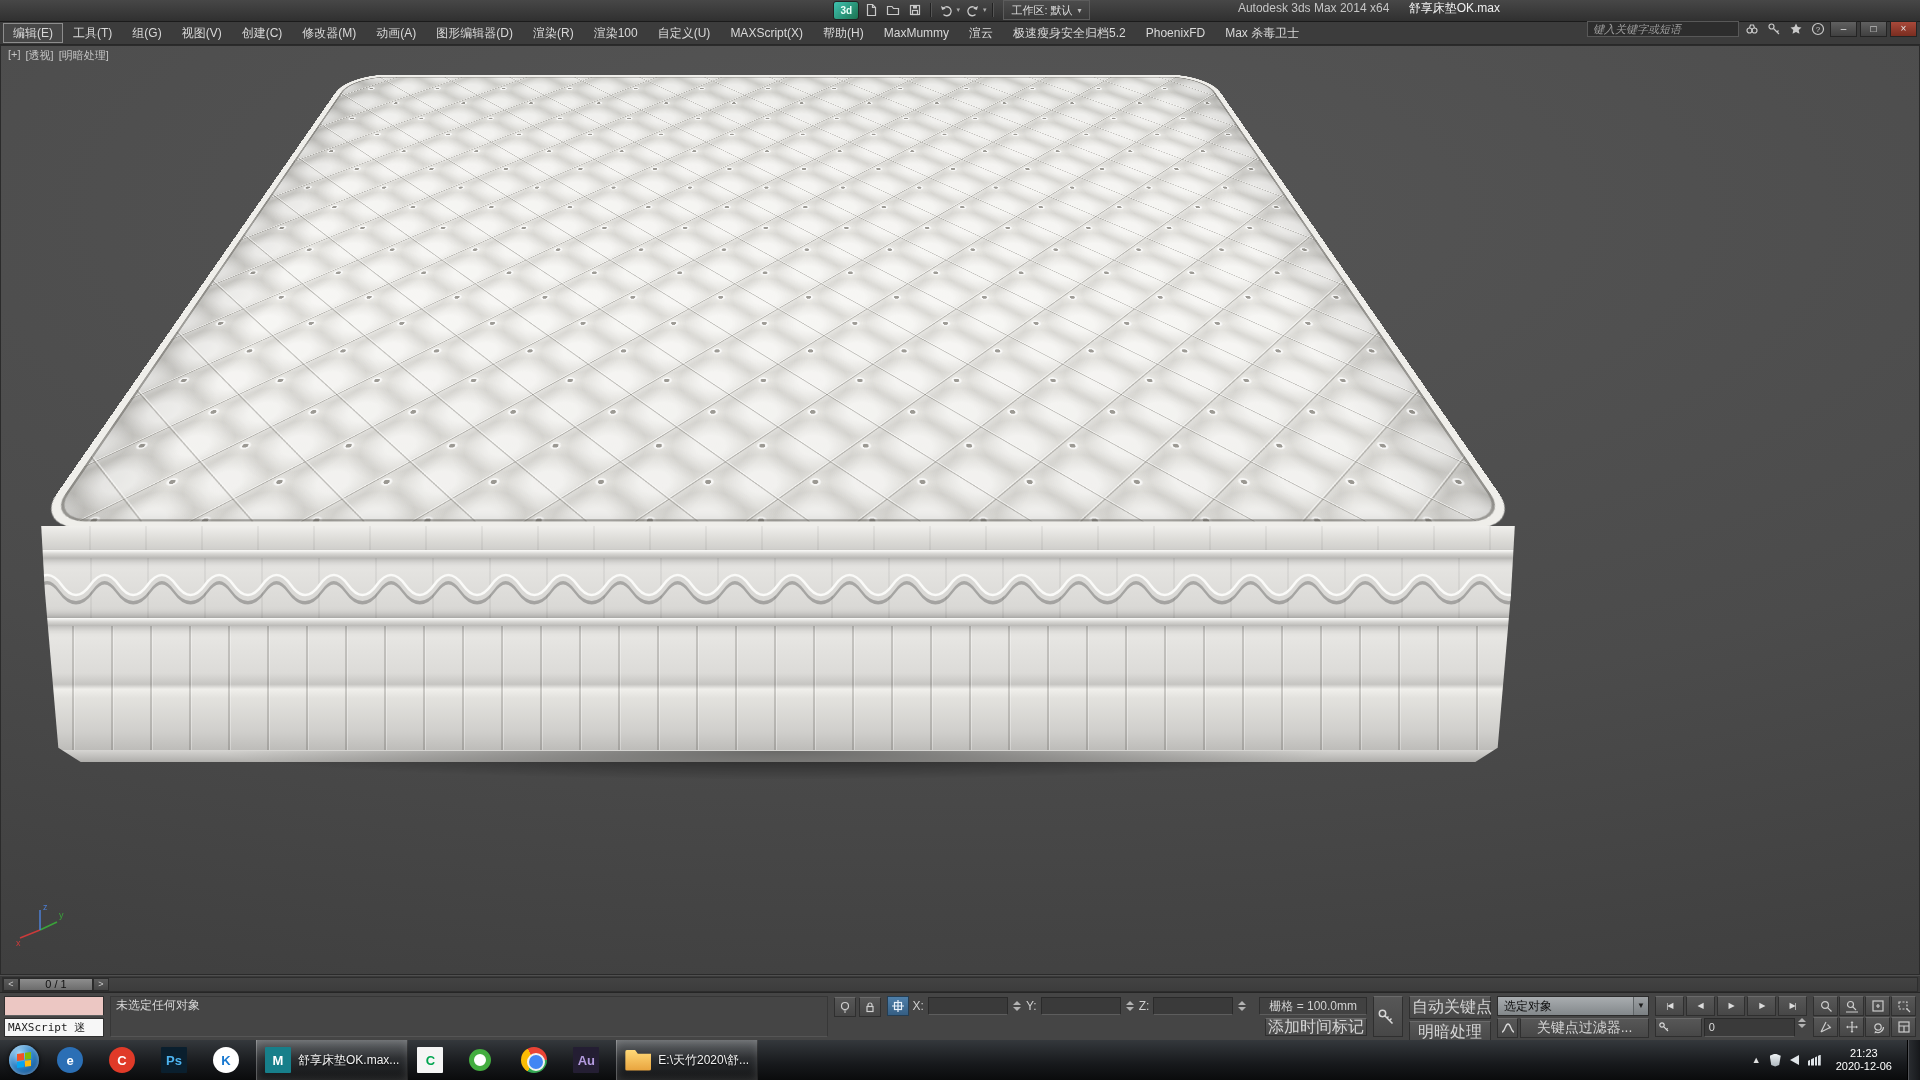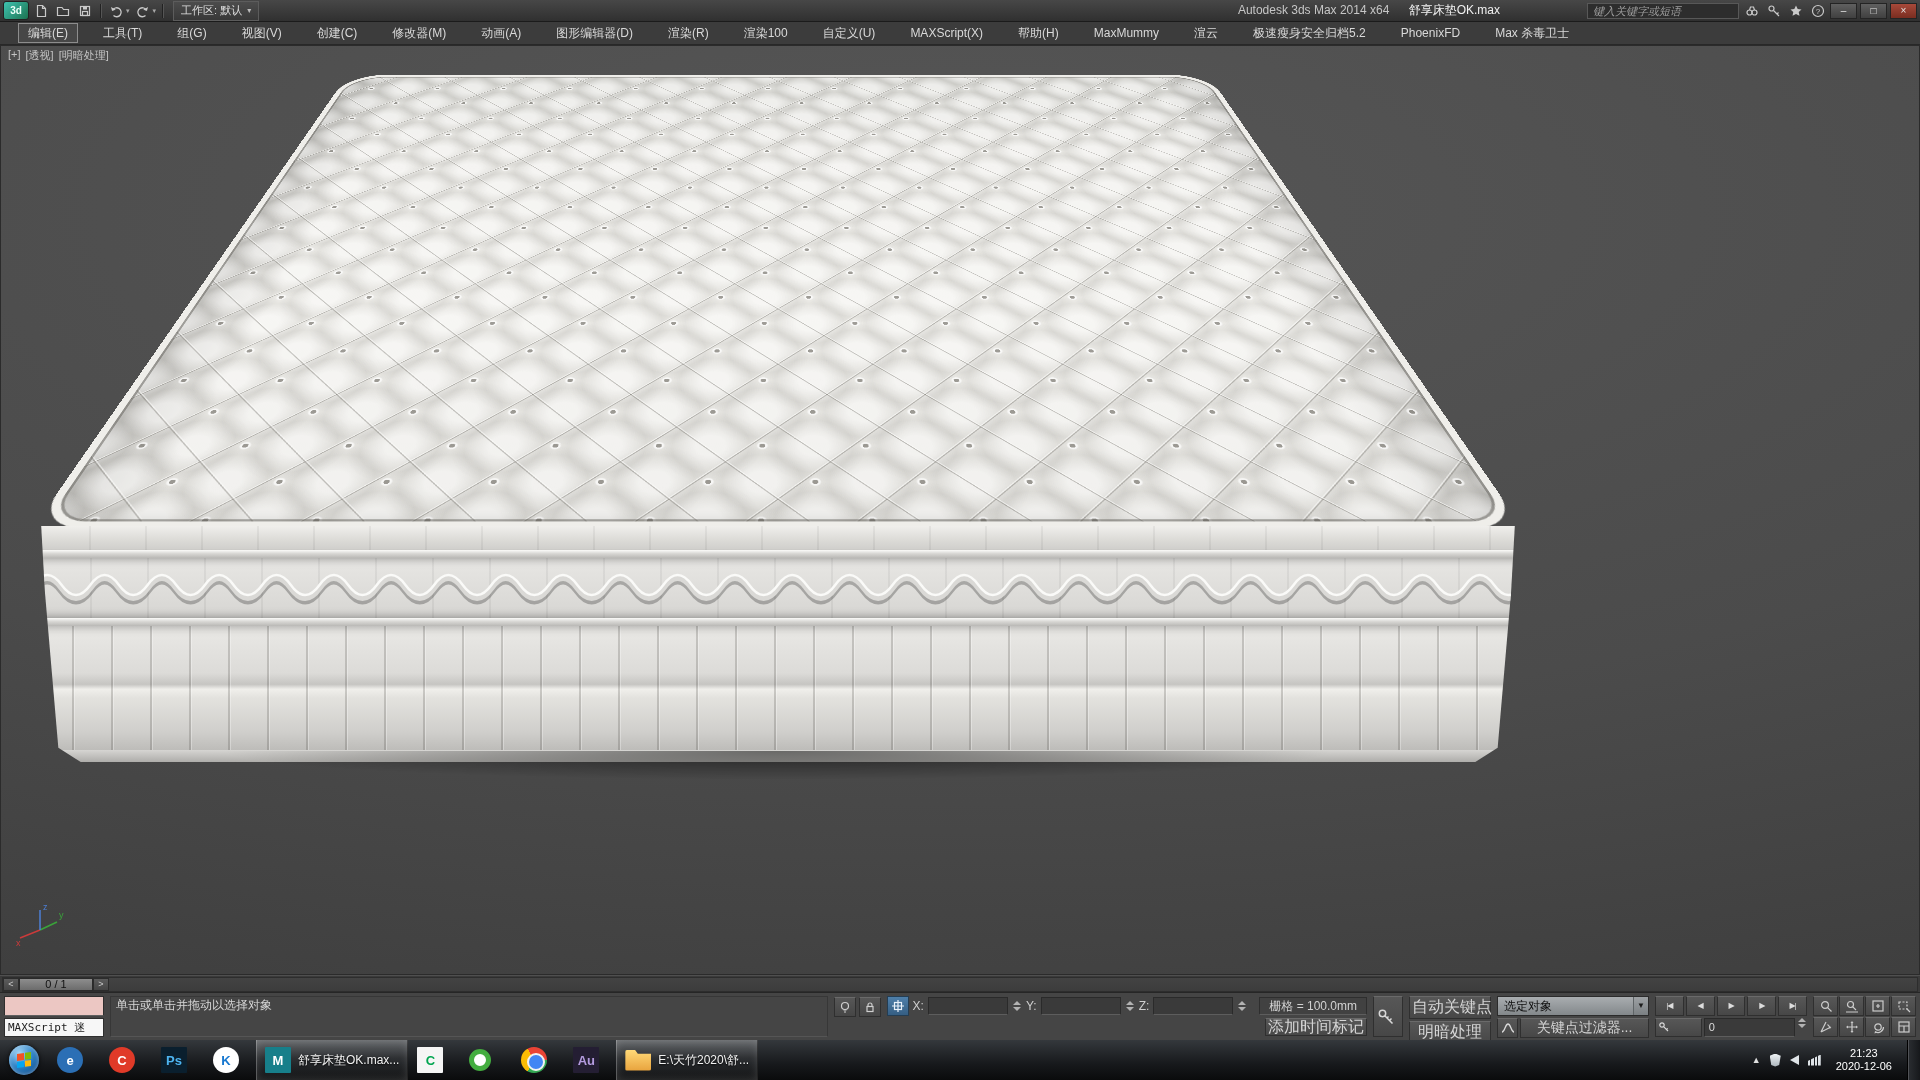--- a/index.html
+++ b/index.html
@@ -4,21 +4,21 @@
 <style>
   *{box-sizing:border-box;margin:0;padding:0;}
   html,body{width:1920px;height:1080px;overflow:hidden;background:#000;
     font-family:"Liberation Sans","DejaVu Sans",sans-serif;user-select:none;cursor:default;}
   button{font-family:inherit;cursor:pointer;}
   #app{position:absolute;inset:0;width:1920px;height:1080px;background:#3c3c3c;}
 
   
   .title-bar{position:absolute;left:0;top:0;right:0;height:22px;
     background:linear-gradient(#474747,#303030);border-bottom:1px solid #1b1b1b;
-    display:flex;align-items:center;color:#c9c9c9;font-size:12px;z-index:40;}
+    display:flex;align-items:center;color:#c9c9c9;font-size:12px;z-index:40;flex-direction:column;}
   .tb-left{display:flex;align-items:center;gap:2px;padding-left:3px;}
   .app-btn{width:26px;height:19px;border:1px solid #222;border-radius:3px;
     background:linear-gradient(135deg,#3fc3b1,#1b7350);display:flex;align-items:center;justify-content:center;padding:0;}
   .app-btn span{color:#eafff8;font-size:10px;font-weight:bold;}
   .qat-btn{width:20px;height:18px;background:transparent;border:none;display:flex;align-items:center;justify-content:center;padding:0;}
   .qat-arr{font-size:7px;color:#a9a9a9;margin:0 1px 0 -2px;}
   .qat-sep{width:1px;height:14px;background:#222;box-shadow:1px 0 0 #555;margin:0 3px;}
   .workspace{display:flex;align-items:center;gap:5px;border:1px solid #5c5c5c;height:20px;
     background:linear-gradient(#4c4c4c,#383838);padding:0 7px;margin-left:5px;font-size:11px;color:#dcdcdc;}
   .ws-arr{font-size:8px;color:#bdbdbd;}
@@ -29,21 +29,21 @@
   .ic-search{width:152px;height:16px;background:#2d2d2d;border:1px solid #585858;color:#ddd;font-size:11px;padding:0 5px;}
   .ic-search::placeholder{font-style:italic;color:#9d9d9d;}
   .ic-btn{width:19px;height:17px;background:transparent;border:none;display:flex;align-items:center;justify-content:center;padding:0;}
   .win-btn{width:27px;height:16px;border:1px solid #242424;background:linear-gradient(#606060,#404040);
     color:#e3e3e3;font-size:10px;line-height:13px;text-align:center;padding:0;}
   .win-close{background:linear-gradient(#a8493a,#7a2d20);}
 
   
   .menu-bar{position:absolute;left:0;top:22px;right:0;height:23px;background:#3c3c3c;
     border-bottom:1px solid #282828;display:flex;align-items:center;padding-left:3px;z-index:39;}
-  .menu-item{background:transparent;border:1px solid transparent;color:#d9d9d9;padding:0 9px;height:20px;font-size:12px;white-space:nowrap;margin-left:15px;}
+  .menu-item{background:transparent;border:1px solid transparent;color:#d9d9d9;padding:0 9px;height:20px;font-size:12px;white-space:nowrap;}
   .menu-bar button:nth-of-type(1){border:1px solid #8d8d8d;background:#474747;}
 
   
   .viewport{position:absolute;left:0;top:45px;right:0;height:930px;overflow:hidden;
     background:radial-gradient(135% 105% at 50% 18%,#565656 0%,#4b4b4b 52%,#3a3a3a 100%);
     box-shadow:inset 0 0 0 1px #2b2b2b;}
   .vp-label{position:absolute;left:8px;top:3px;font-size:11px;color:#c4c4c4;display:flex;gap:5px;z-index:6;}
 
   
   .mattress{position:absolute;inset:0;}
@@ -354,21 +354,21 @@
       <button class="tl-btn">&gt;</button>
     </div>
   </div>
 
   <div class="statusbar">
     <div class="sb-col sb-mxs">
       <div class="mxs-pink"></div>
       <div class="mxs-white">MAXScript 迷</div>
     </div>
     <div class="sb-col sb-prompt">
-      <div class="prompt-line">单击或单击并拖动以选择对象</div>
+      <div class="prompt-line">未选定任何对象</div>
     </div>
     <div class="sb-col sb-toggles">
       <button class="sq-btn">
         <svg width="14" height="14" stroke="#cfcfcf" fill="none" stroke-width="1.2">
             <circle cx="7" cy="6" r="3.5"></circle>
             <path d="M5.5 10h3M6 12h2"></path>
           </svg>
       </button>
       <button class="sq-btn">
         <svg width="14" height="14" stroke="#cfcfcf" fill="none" stroke-width="1.2">

